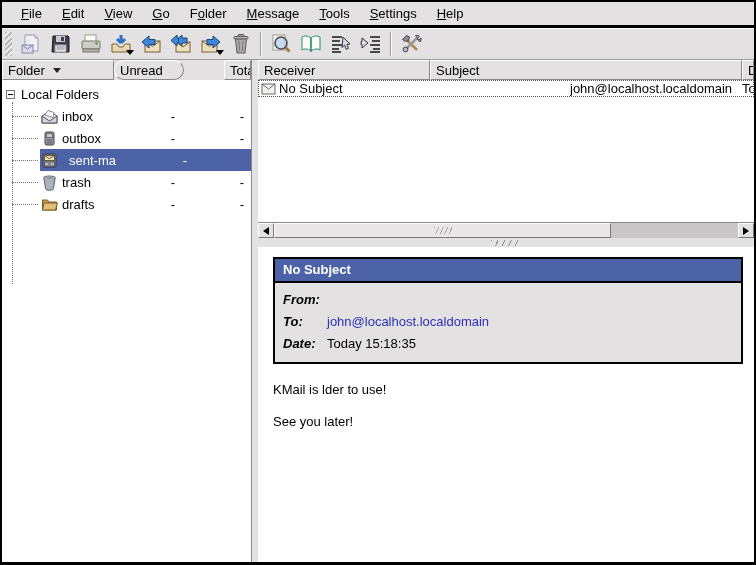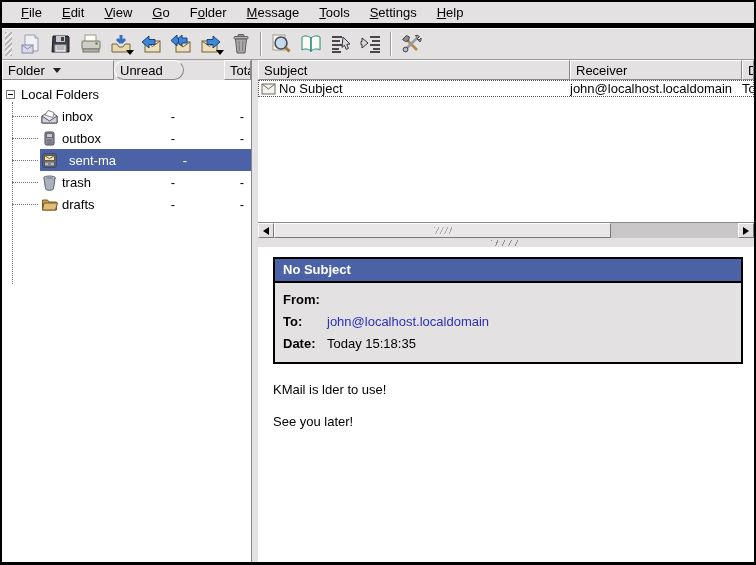--- a/index.html
+++ b/index.html
@@ -12,21 +12,21 @@
     background:#e3e1e1;
     display:flex; flex-direction:column;
     overflow:hidden;
   }
 
   
   .menubar {
     height:26px; flex:0 0 26px;
     display:flex; align-items:center;
     background:#e3e1e1;
-    border-bottom:5px solid #000000;
+    border-bottom:3px solid #000000;
     padding-left:10px; gap:2px;
   }
   .menu-item { padding:3px 9px; cursor:default; }
   .menu-item u { text-decoration:underline; }
 
   
   .toolbar {
     height:32px; flex:0 0 32px;
     display:flex; align-items:center;
     background:#e3e1e1;
@@ -154,21 +154,21 @@
 
   
   .preview { flex:1 1 auto; background:#fff; overflow:hidden; padding:10px 10px 0 15px; }
   .pv-box { border:2px solid #000; margin-right:1px; }
   .pv-title {
     background:#4b63a6; color:#fff; font-weight:bold;
     padding:3px 8px 4px 8px; border-bottom:2px solid #000;
   }
   .pv-headers { background:#e3e1e1; padding:6px 8px 7px 8px; }
   .pv-hrow { display:flex; line-height:22px; }
-  .pv-label { font-weight:bold; width:44px; flex:0 0 44px; }
+  .pv-label { font-weight:bold; width:44px; flex:0 0 44px;font-style:italic; }
   .pv-link { color:#2a31b8; }
   .pv-body { margin-top:18px; line-height:16px; }
   .pv-body .para { white-space:pre-line; margin-bottom:16px; }
 
   
   .statusbar {
     height:27px; flex:0 0 27px;
     border-top:1px solid #fff;
     background:#e3e1e1;
     display:flex; align-items:stretch; gap:3px;
@@ -419,25 +419,25 @@
         </div>
       </div>
     </div>
 
     <div class="v-split"></div>
 
     <div class="right">
 
       <div class="msg-pane">
         <div class="col-hdr msg-hdr">
+          <div class="hcell hcell-receiver">
+            <span>Receiver</span>
+          </div>
           <div class="hcell hcell-subject">
             <span>Subject</span>
-          </div>
-          <div class="hcell hcell-receiver">
-            <span>Receiver</span>
           </div>
           <div class="hcell hcell-date">
             <span>Date</span>
           </div>
         </div>
 
         <div class="msg-rows">
           <div class="mrow">
             <span class="mc-subject">
               <svg class="micon" viewBox="0 0 15 12">

